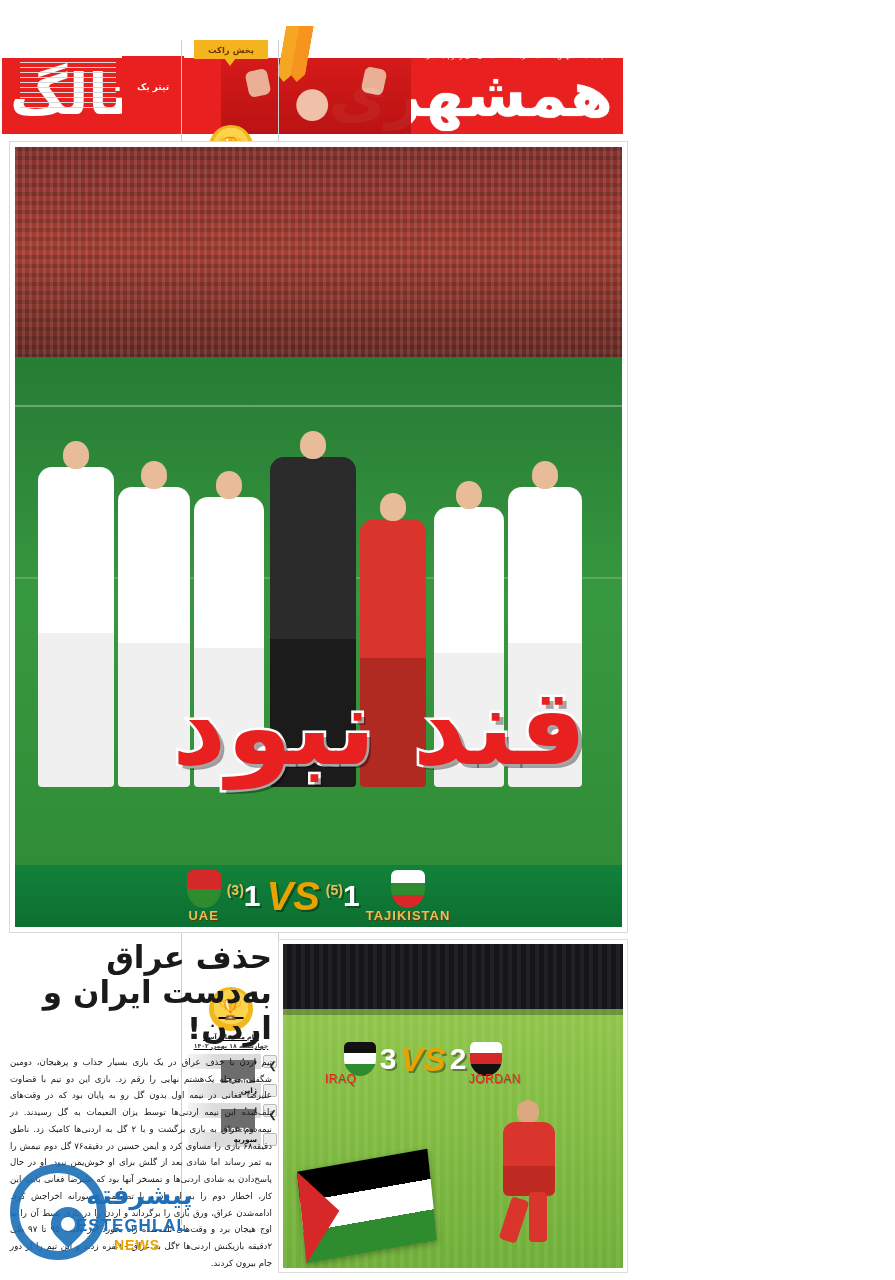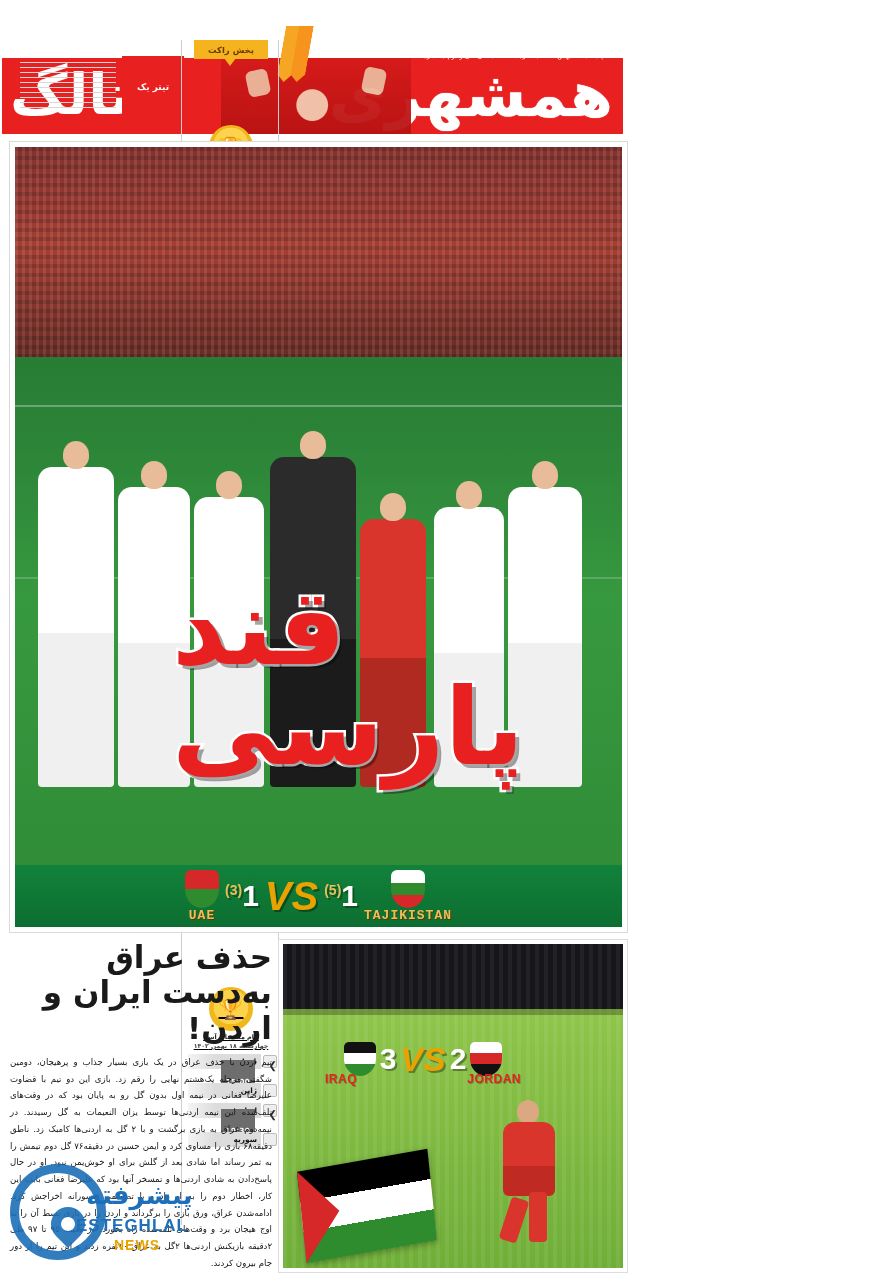--- a/index.html
+++ b/index.html
@@ -204,21 +204,21 @@
     background:linear-gradient(180deg,#11823b 0%, #0d6e31 100%);
     display:flex; align-items:center; justify-content:center; gap:6px;
   }
   .sb-team { display:flex; flex-direction:column; align-items:center; }
   .sb-crest { width:34px; height:38px; border-radius:6px 6px 50% 50%;
     display:flex; align-items:center; justify-content:center; font-size:7px;
     color:#fff; font-weight:bold; }
   .sb-crest.taj { background:linear-gradient(180deg,#fff 0 34%, #2e8b2e 34% 67%, #d62828 67%); color:#111; }
   .sb-crest.uae { background:linear-gradient(180deg,#d62828 0 50%, #2e8b2e 50%); }
   .sb-label { font-size:13px; font-weight:bold; color:#e8c05a;
-    letter-spacing:1px; text-shadow:1px 1px 0 #5b3c00; font-family:Liberation Mono, monospace; }
+    letter-spacing:1px; text-shadow:1px 1px 0 #5b3c00; font-family:Liberation Sans, sans-serif; }
   .sb-score { font-size:30px; font-weight:bold; color:#ffffff;
     font-family:"Liberation Sans",sans-serif; text-shadow:2px 2px 0 rgba(0,0,0,.3); }
   .sb-score sup { font-size:14px; color:#e8c05a; }
   .sb-vs { font-size:40px; font-weight:bold; color:#e8a300;
     font-family:"Liberation Sans",sans-serif; text-shadow:2px 2px 0 rgba(0,0,0,.35);
     font-style:italic; }
 
   
   .bottom { position:absolute; right:268px; left:10px; top:940px; height:332px; }
   .bot-photo {
@@ -252,21 +252,21 @@
     position:absolute; right:96px; top:86px; width:208px; height:58px;
     display:flex; align-items:center; justify-content:center; gap:4px;
   }
   .bsb-crest { width:32px; height:34px; border-radius:5px 5px 50% 50%; }
   .bsb-crest.irq { background:linear-gradient(180deg,#fff 0 33%, #d62828 33% 66%, #111 66%); }
   .bsb-crest.jor { background:linear-gradient(180deg,#111 0 33%, #fff 33% 66%, #2e8b2e 66%); }
   .bsb-num { font-size:30px; font-weight:bold; color:#fff;
     font-family:"Liberation Sans",sans-serif; text-shadow:2px 2px 0 rgba(0,0,0,.35); }
   .bsb-vs { font-size:34px; font-weight:bold; color:#e8a300; font-style:italic;
     font-family:"Liberation Sans",sans-serif; text-shadow:2px 2px 0 rgba(0,0,0,.35); }
-  .bsb-lbl { position:absolute; bottom:2px; font-size:12px; font-weight:bold;
+  .bsb-lbl { position:absolute; bottom:2px; font-size:12px; font-weight:normal;
     color:#e8201f; font-family:"Liberation Sans",sans-serif; letter-spacing:.5px;
     text-shadow:1px 1px 0 rgba(0,0,0,.25); }
   .bsb-lbl.l { left:6px; }
   .bsb-lbl.r { right:6px; }
 
   .bot-text { position:absolute; left:0; top:0; width:262px; }
   .bot-title { font-size:31px; font-weight:bold; color:#1a1a1a; line-height:1.14;
     text-align:right; margin-bottom:8px; }
   .bot-body { font-size:8.6px; line-height:1.95; color:#141414; text-align:justify; }
 
@@ -539,21 +539,21 @@
   <div class="fig white" style="right:358px; width:70px; height:290px;">
       <div class="head"></div>
     </div>
   <div class="fig white" style="right:432px; width:72px; height:300px;">
       <div class="head"></div>
     </div>
   <div class="fig white" style="right:508px; width:76px; height:320px;">
       <div class="head"></div>
     </div>
 
-  <div class="headline">قند پارسی</div>
+  <div class="headline">قند نبود</div>
 
   <div class="scorebar">
     <div class="sb-team">
       <div class="sb-crest taj"></div>
       <div class="sb-label">TAJIKISTAN</div>
     </div>
     <div class="sb-score">
       <span>1</span><sup>(5)</sup>
     </div>
     <div class="sb-vs">VS</div>

